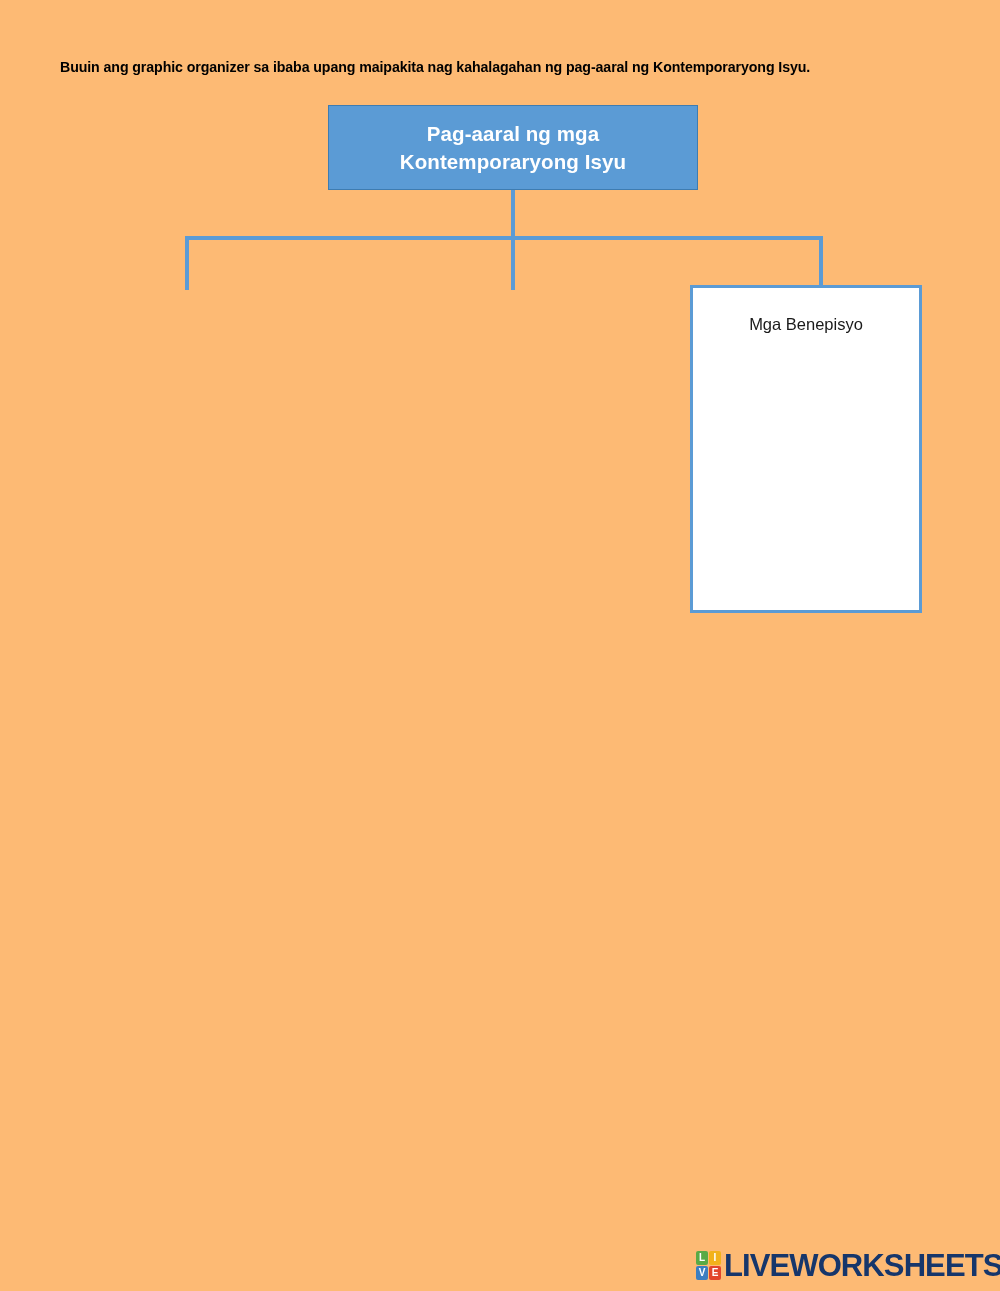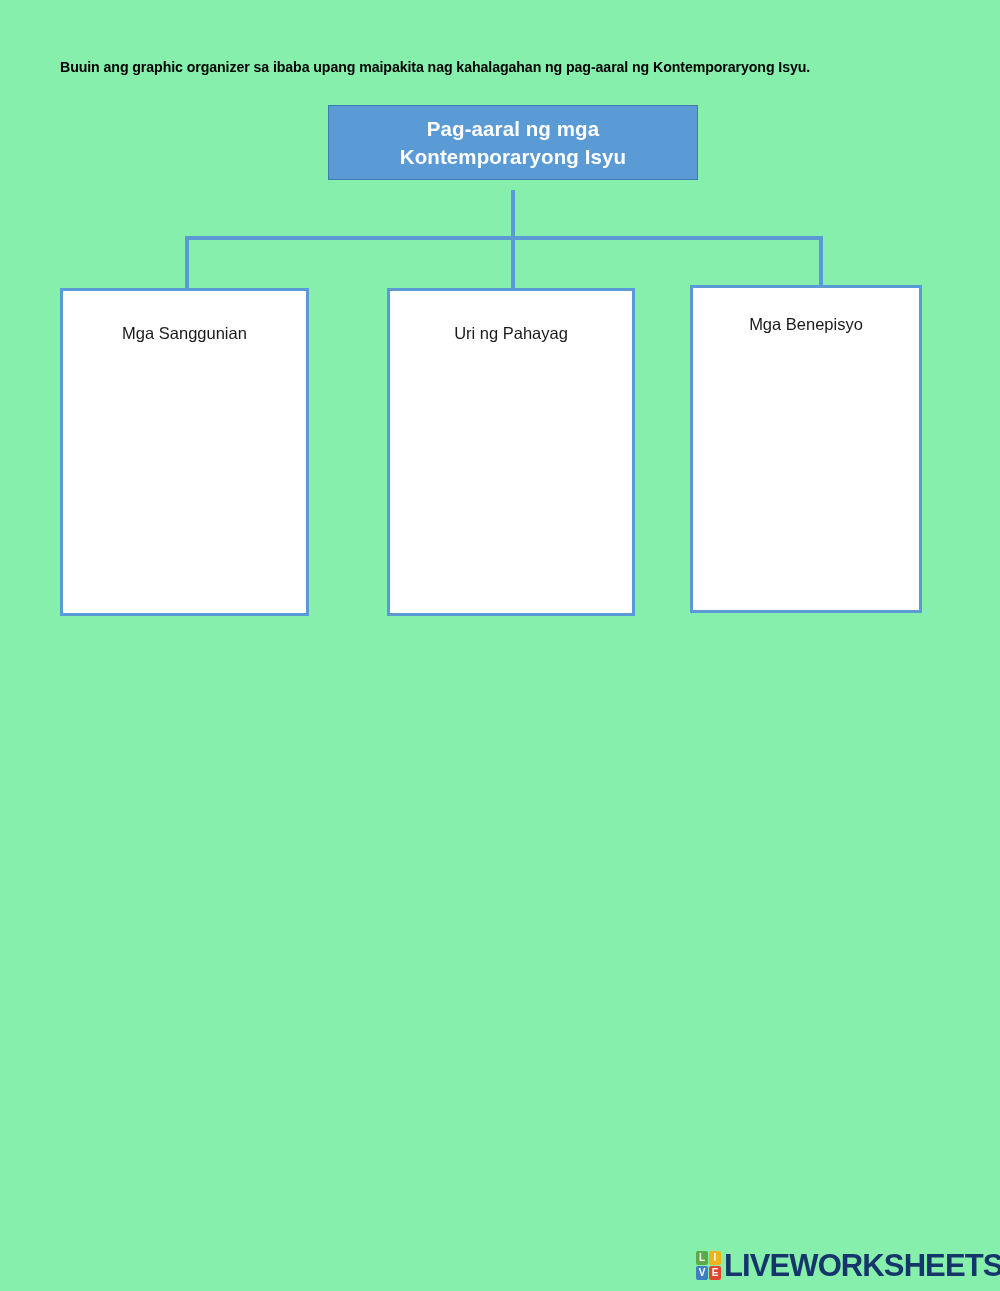--- a/index.html
+++ b/index.html
@@ -7,21 +7,21 @@
     padding: 0;
     background: #ffffff;
   }
   body {
     font-family: "Liberation Sans", sans-serif;
   }
   #page {
     position: relative;
     width: 1000px;
     height: 1291px;
-    background: #86efac;
+    background: #fdba74;
     overflow: hidden;
   }
 
   
   .instruction {
     position: absolute;
     left: 60px;
     top: 59px;
     width: 900px;
     font-size: 14.2px;
@@ -42,21 +42,21 @@
   .conn-drop-left  { left: 185px; top: 238px;  width: 4px;  height: 52px; }
   .conn-drop-mid   { left: 511px; top: 238px;  width: 4px;  height: 52px; }
   .conn-drop-right { left: 819px; top: 238px;  width: 4px;  height: 49px; }
 
   
   .title-box {
     position: absolute;
     left: 328px;
     top: 105px;
     width: 370px;
-    height: 75px;
+    height: 85px;
     background: #5B9BD5;
     border: 1.5px solid #3E7CB1;
     box-sizing: border-box;
     display: flex;
     align-items: center;
     justify-content: center;
     text-align: center;
   }
   .title-box .title-text {
     color: #ffffff;
@@ -141,27 +141,21 @@
   <div class="connector conn-hbar"></div>
   <div class="connector conn-drop-left"></div>
   <div class="connector conn-drop-mid"></div>
   <div class="connector conn-drop-right"></div>
 
   <div class="title-box">
     <span class="title-text">Pag-aaral ng mga
 Kontemporaryong Isyu</span>
   </div>
 
-  <div class="answer-box box-1">
-    <span class="answer-label">Mga Sanggunian</span>
-  </div>
 
-  <div class="answer-box box-2">
-    <span class="answer-label">Uri ng Pahayag</span>
-  </div>
 
   <div class="answer-box box-3">
     <span class="answer-label">Mga Benepisyo</span>
   </div>
 
   <div class="lw-logo">
     <div class="lw-tiles">
       <span class="lw-tile lw-tile-l">L</span>
       <span class="lw-tile lw-tile-i">I</span>
       <span class="lw-tile lw-tile-v">V</span>

